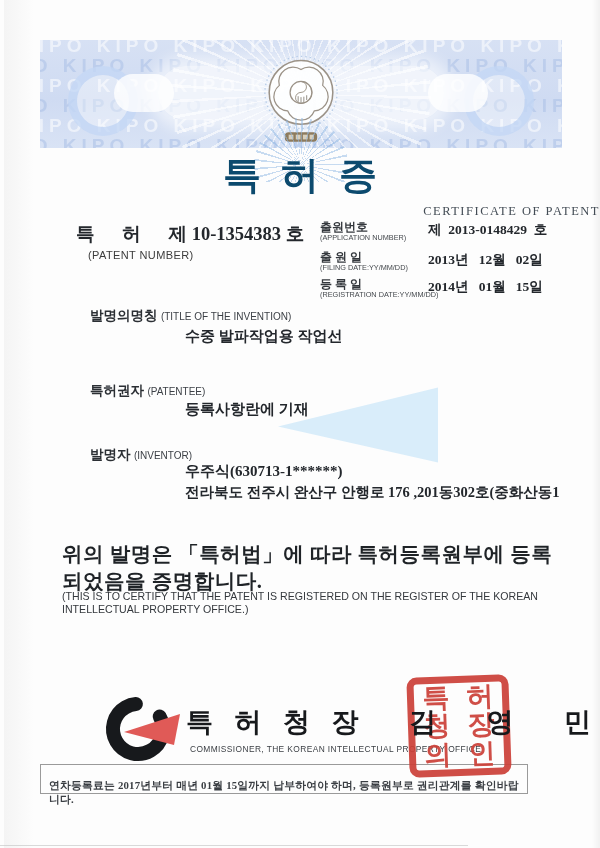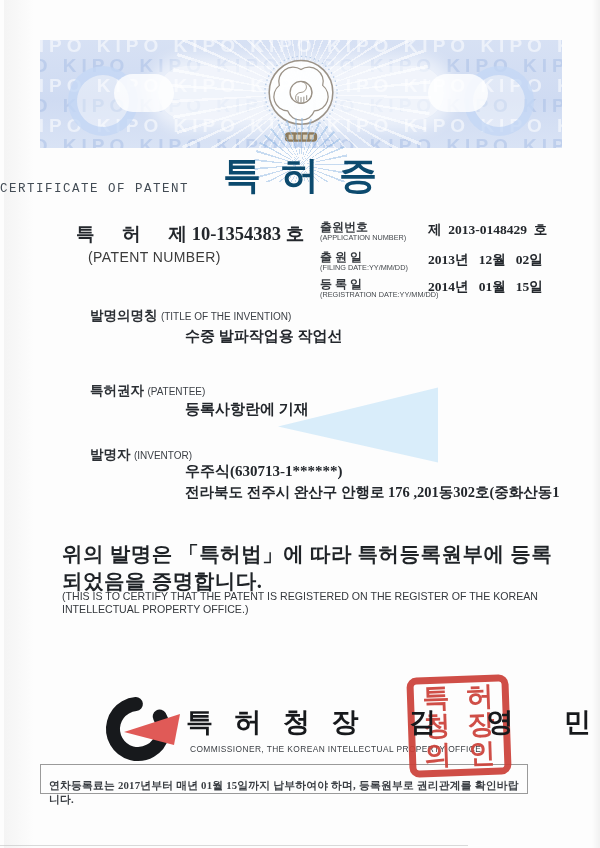--- a/index.html
+++ b/index.html
@@ -34,27 +34,27 @@
         border:9px solid rgba(185,208,242,.65);background:rgba(255,255,255,.35);}
   .medallion.left{left:28px;} .medallion.right{right:28px;}
   .emblem{position:absolute;left:223px;top:12px;width:76px;height:96px;}
 
   
   .title-flower{position:absolute;left:254px;top:118px;width:94px;height:64px;overflow:hidden;z-index:0;}
   .title-flower>div{width:94px;height:94px;border-radius:50%;
         background:repeating-conic-gradient(rgba(145,185,228,.5) 0 2.5deg,rgba(145,185,228,0) 2.5deg 11deg);}
   .title-kr{position:absolute;left:0;top:150px;width:100%;text-align:center;z-index:1;
         font-size:38px;font-weight:bold;letter-spacing:20px;text-indent:20px;color:#0c4a6e;}
-  .title-en{position:absolute;left:0;top:182px;width:100%;text-align:left;
-        font-family:Liberation Mono, monospace;font-size:12.5px;letter-spacing:1.5px;color:#434c55;}
+  .title-en{position:absolute;left:0;top:204px;width:100%;text-align:right;
+        font-family:Liberation Serif, serif;font-size:12.5px;letter-spacing:1.5px;color:#434c55;}
 
   
   .pn-kr{position:absolute;left:76px;top:221px;font-size:18.5px;font-weight:600;color:#23272c;}
   .pn-en{position:absolute;left:88px;top:249px;font-family:"Liberation Sans",sans-serif;
-         font-size:14px;letter-spacing:.4px;color:#3c3c3c;}
+         font-size:11px;letter-spacing:.4px;color:#3c3c3c;}
 
   
   .meta-label{position:absolute;left:320px;font-size:12px;font-weight:700;color:#33373c;}
   .meta-en{position:absolute;left:320px;font-family:"Liberation Sans",sans-serif;font-size:7.3px;color:#44484d;}
   .meta-val{position:absolute;left:428px;font-size:13.5px;font-weight:600;color:#23272c;}
 
   
   .f-label{position:absolute;left:90px;font-size:13.5px;font-weight:600;color:#2b2f34;}
   .f-label .en{font-family:"Liberation Sans",sans-serif;font-size:10px;font-weight:normal;color:#3c4046;}
   .f-value{position:absolute;left:185px;font-size:15px;font-weight:600;color:#23272c;}

